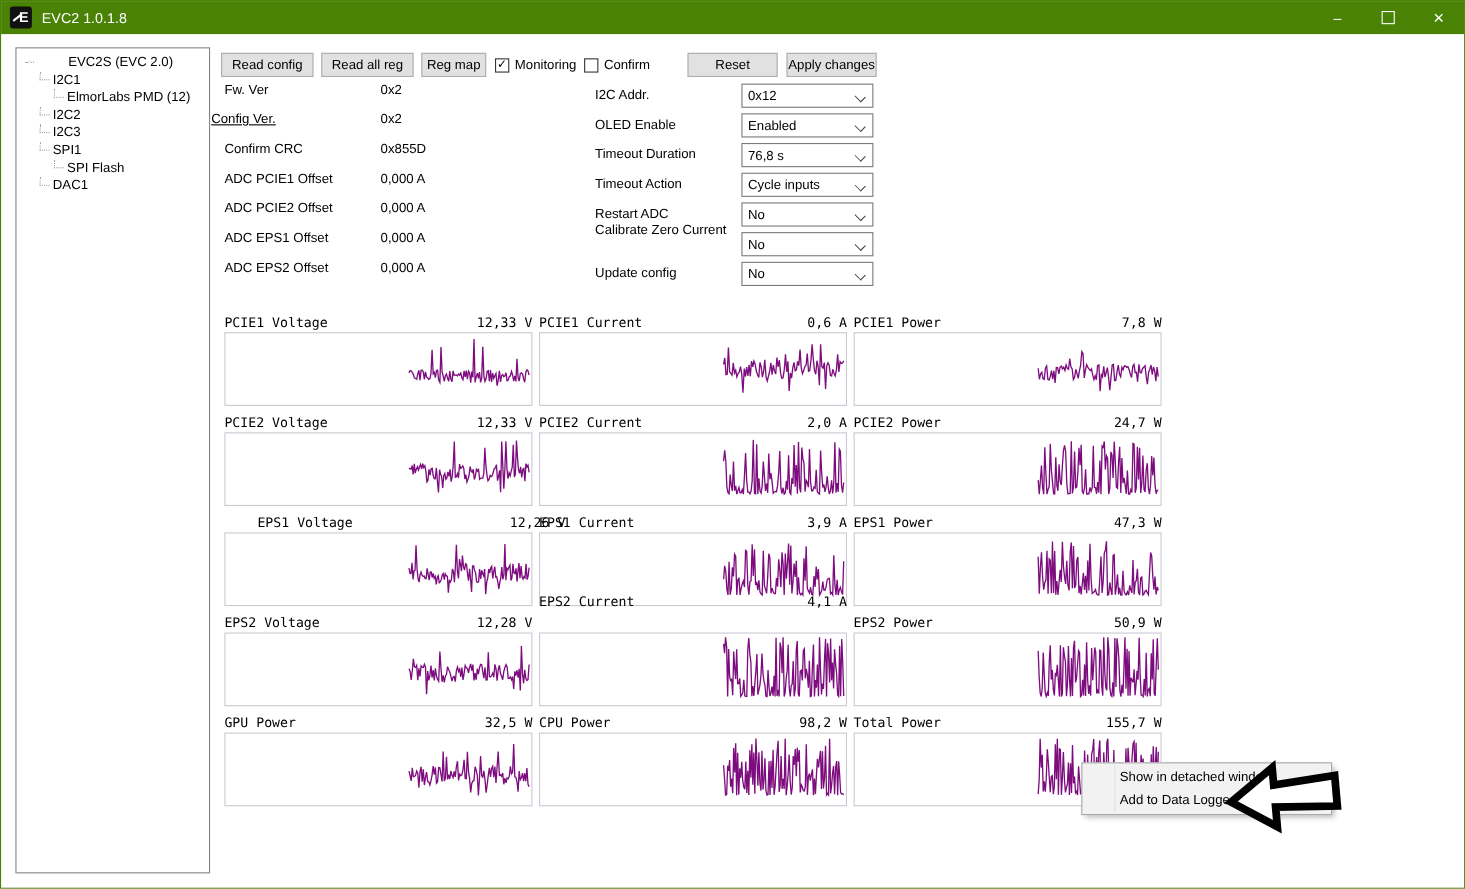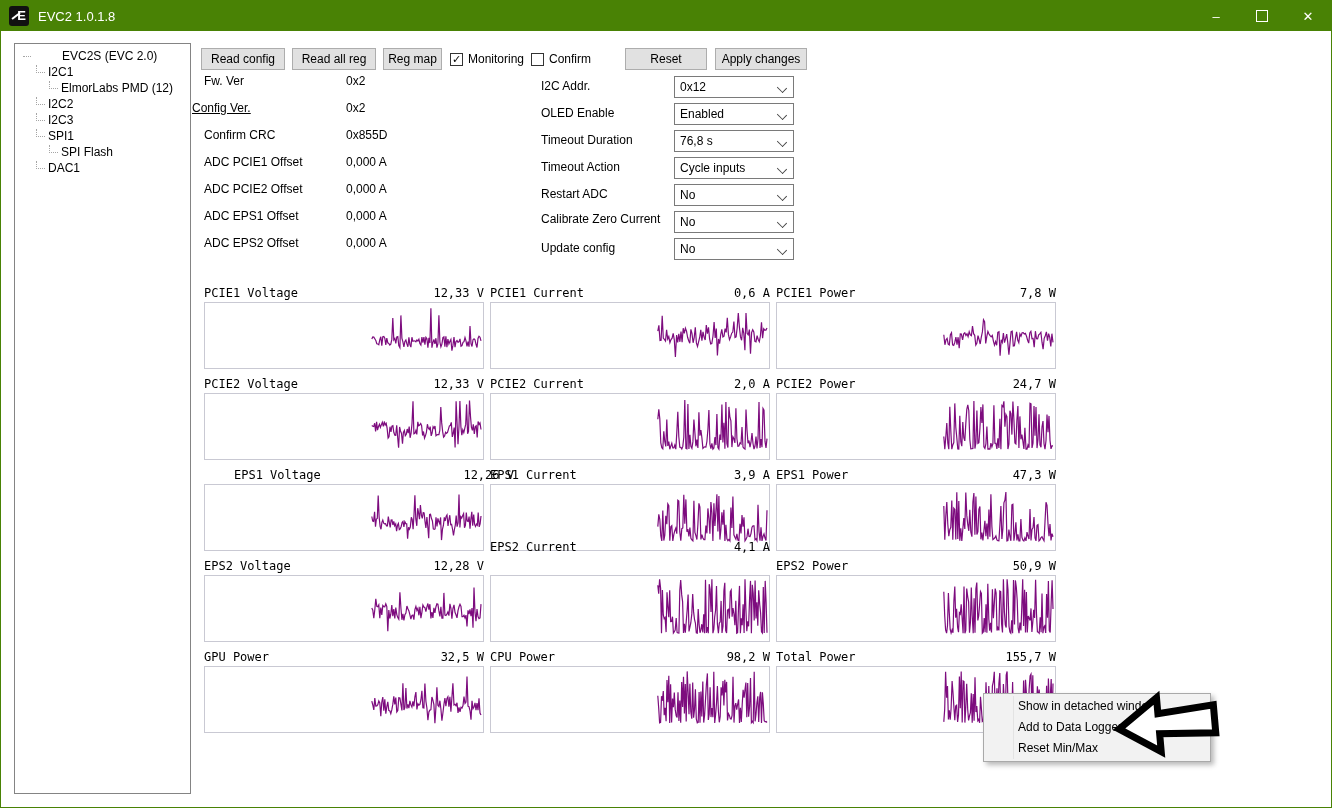--- a/index.html
+++ b/index.html
@@ -105,21 +105,21 @@
           <span>DAC1</span>
         </div>
       </div>
   </div>
 
   <div id="toolbar-root">
       <div class="btn" style="left: 200px; top: 47px; width: 84px;">Read config</div>
       <div class="btn" style="left: 291px; top: 47px; width: 84px;">Read all reg</div>
       <div class="btn" style="left: 382px; top: 47px; width: 59px;">Reg map</div>
       <div class="btn" style="left: 624px; top: 47px; width: 82px;">Reset</div>
-      <div class="btn" style="left: 714px; top: 47px; width: 92px;">Apply changes</div>
+      <div class="btn" style="left: 714px; top: 47px; width: 82px;">Apply changes</div>
       <div class="chk-wrap" style="left: 449px; top: 47px;">
         <span class="chk-box">✓</span>
         <span class="chk-label">Monitoring</span>
       </div>
       <div class="chk-wrap" style="left: 530px; top: 47px;">
         <span class="chk-box"></span>
         <span class="chk-label">Confirm</span>
       </div>
     </div>
   <div id="info-root">
@@ -157,21 +157,21 @@
       <div class="set-label" style="left: 540px; top: 159px;">Timeout Action</div>
       <div class="combo" style="left: 673px; top: 156px;">
         <span>Cycle inputs</span>
         <span class="chev"></span>
       </div>
       <div class="set-label" style="left: 540px; top: 186px;">Restart ADC</div>
       <div class="combo" style="left: 673px; top: 183px;">
         <span>No</span>
         <span class="chev"></span>
       </div>
-      <div class="set-label" style="left: 540px; top: 211px;">Calibrate Zero Current</div>
+      <div class="set-label" style="left: 540px; top: 201px;">Calibrate Zero Current</div>
       <div class="combo" style="left: 673px; top: 210px;">
         <span>No</span>
         <span class="chev"></span>
       </div>
       <div class="set-label" style="left: 540px; top: 240px;">Update config</div>
       <div class="combo" style="left: 673px; top: 237px;">
         <span>No</span>
         <span class="chev"></span>
       </div>
     </div>
@@ -311,21 +311,20 @@
           <polyline points="166.8,54.9 167.7,42.1 168.6,4.7 169.6,30.8 170.5,19.1 171.4,52.5 172.3,43.3 173.2,52.7 174.1,41.6 175.1,14.1 176.0,25.7 176.9,40.1 177.8,53.1 178.7,39.0 179.6,38.2 180.6,54.9 181.5,47.9 182.4,9.5 183.3,41.3 184.2,4.5 185.2,55.6 186.1,13.9 187.0,14.5 187.9,55.6 188.8,39.7 189.7,16.7 190.7,42.2 191.6,53.4 192.5,48.9 193.4,45.7 194.3,26.2 195.2,55.8 196.2,26.9 197.1,53.8 198.0,10.3 198.9,45.1 199.8,39.0 200.8,53.7 201.7,52.4 202.6,55.8 203.5,29.7 204.4,41.9 205.3,54.5 206.3,53.7 207.2,37.3 208.1,54.3 209.0,15.3 209.9,39.9 210.8,55.5 211.8,18.9 212.7,54.3 213.6,43.2 214.5,55.8 215.4,18.8 216.4,14.5 217.3,4.8 218.2,51.8 219.1,37.1 220.0,21.2 220.9,45.1 221.9,16.5 222.8,6.1 223.7,43.2 224.6,46.4 225.5,55.2 226.4,17.0 227.4,37.1 228.3,51.0 229.2,8.1 230.1,4.5 231.0,36.3 232.0,55.3 232.9,29.6 233.8,47.6 234.7,55.9 235.6,14.9 236.5,55.6 237.5,55.0 238.4,42.4 239.3,37.4 240.2,52.4 241.1,51.8 242.0,50.0 243.0,39.6 243.9,55.4 244.8,52.5 245.7,54.0 246.6,13.5 247.6,50.6 248.5,12.8 249.4,26.3 250.3,37.7 251.2,55.9 252.1,22.7 253.1,8.8 254.0,7.1 254.9,41.2 255.8,8.3 256.7,54.7 257.6,52.9 258.6,55.8 259.5,39.1 260.4,19.2 261.3,33.8 262.2,22.5 263.2,45.1 264.1,44.3 265.0,36.2 265.9,54.5 266.8,27.8 267.7,35.0 268.7,53.1 269.6,18.7 270.5,55.3 271.4,11.4 272.3,36.5 273.2,30.8 274.2,12.1 275.1,53.4 276.0,16.5" fill="none" stroke="#7d0c7e" stroke-width="1.2"></polyline>
         </svg>
       </div>
     </div>
 
   <div class="ctx-menu">
     <div class="ctx-gutter"></div>
     <div id="ctx-items">
         <div class="ctx-item">Show in detached window</div>
         <div class="ctx-item">Add to Data Logger</div>
-        <div class="ctx-item">Reset Min/Max</div>
       </div>
   </div>
 
   <svg class="annot-arrow" width="108" height="82" viewBox="0 0 108 82">
     <polygon points="6,40 46,12 46,28 102,24 102,52 46,48 46,66" fill="#ffffff" stroke="#000000" stroke-width="7" stroke-linejoin="miter"></polygon>
   </svg>
 
 </div>
 
 </body></html>

